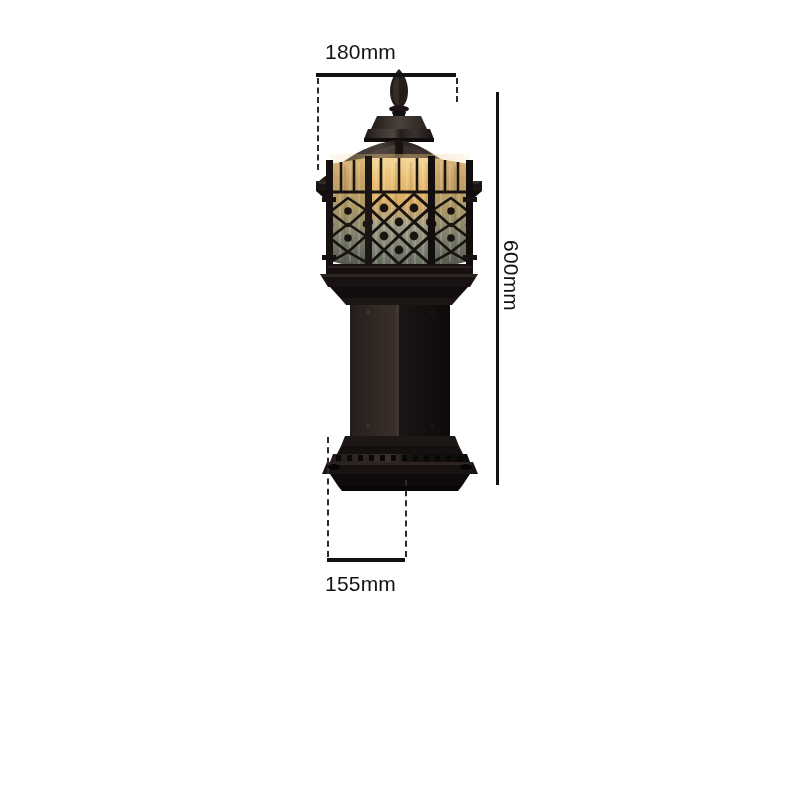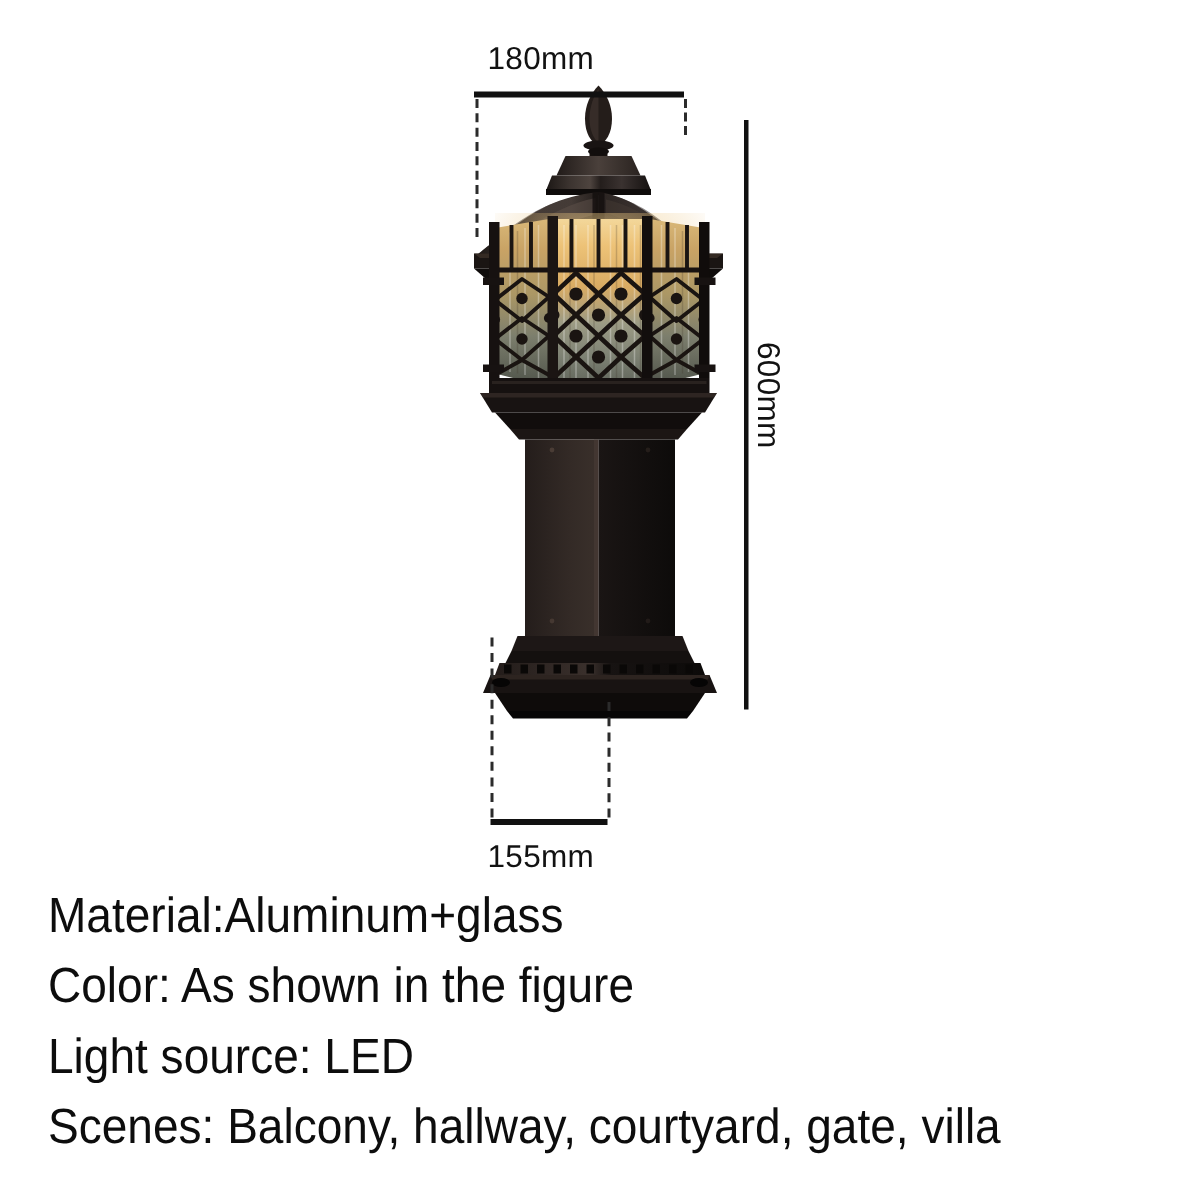--- a/index.html
+++ b/index.html
@@ -3,21 +3,21 @@
 <meta charset="utf-8">
 <style>
   html,body{margin:0;padding:0;}
   body{
     width:800px;height:800px;
     background:#ffffff;
     font-family:"Liberation Sans", sans-serif;
     overflow:hidden;
     position:relative;
   }
-  #stage{position:absolute;left:0;top:0;width:800px;height:632px;}
+  #stage{position:absolute;left:0;top:12px;width:800px;height:632px;}
 
   
   .dim-label{
     position:absolute;
     color:#121212;
     font-family:"Liberation Sans", sans-serif;
     font-size:21px;
     letter-spacing:.2px;
     white-space:nowrap;
   }
@@ -326,20 +326,14 @@
   <div class="dash-v" style="left:456px;top:66px;height:24px;"></div>
 
   <div class="vline" style="left:496px;top:80px;height:393px;"></div>
   <div class="dim-label vertical" style="left:523px;top:228px;">600mm</div>
 
   <div class="dash-v" style="left:327px;top:425px;height:120px;"></div>
   <div class="dash-v" style="left:405px;top:468px;height:77px;"></div>
   <div class="bar hbar" style="left:327px;top:546px;width:78px;"></div>
   <div class="dim-label" style="left:325px;top:560px;">155mm</div>
 
-  <div class="spec-block">
-    <div class="spec-line">Material:Aluminum+glass</div>
-    <div class="spec-line">Color: As shown in the figure</div>
-    <div class="spec-line">Light source: LED</div>
-    <div class="spec-line">Scenes: Balcony, hallway, courtyard, gate, villa</div>
-  </div>
 
 </div>
 
 </body></html>

